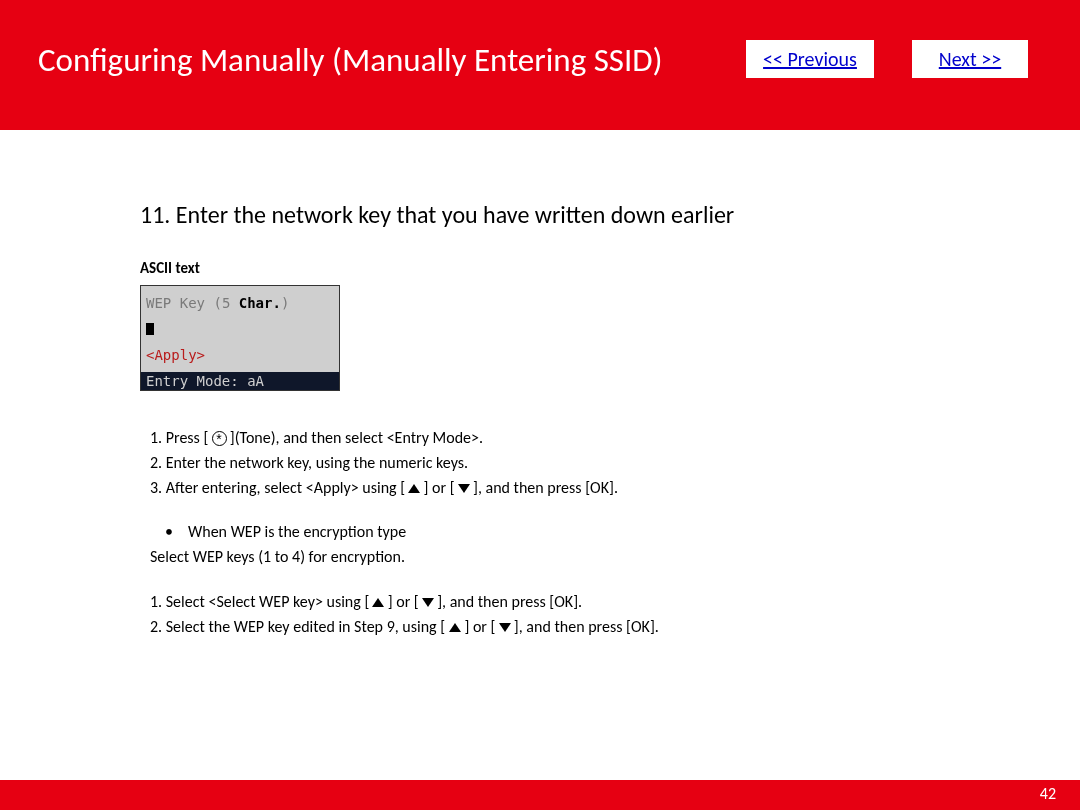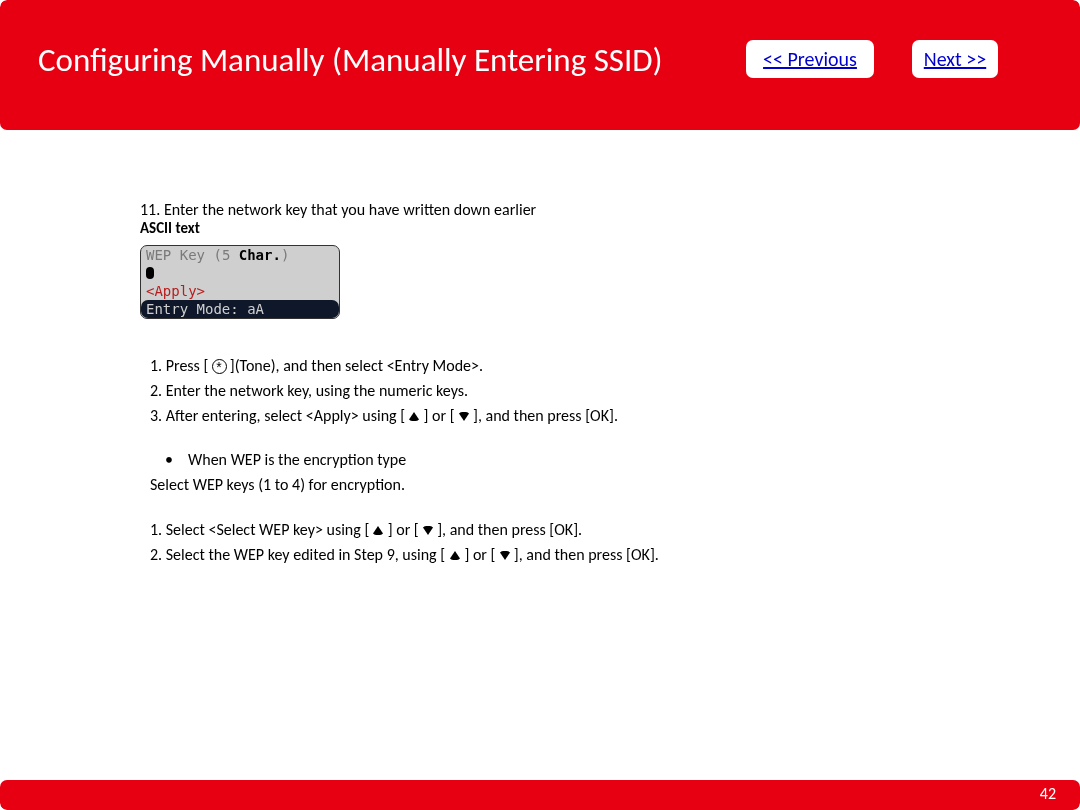--- a/index.html
+++ b/index.html
@@ -1,15 +1,15 @@
 <!DOCTYPE html>
 <html><head>
   <meta charset="utf-8">
   <style>
-    * { box-sizing: border-box; margin: 0; padding: 0; border-radius: 7px; }
+    * { box-sizing: border-box; margin: 0; padding: 0; }
     html, body { width: 1080px; height: 810px; font-family: Calibri, Arial, sans-serif; background: #fff; color: #000; }
     .slide { width: 1080px; height: 810px; position: relative; }
     .header-bar {
       background: #e60012;
       height: 130px;
       width: 100%;
       position: relative;
     }
     .page-title {
       color: #fff;
@@ -24,38 +24,38 @@
       top: 40px;
       height: 38px;
       background: #fff;
       display: flex;
       align-items: center;
       justify-content: center;
       padding: 0 10px;
       font-size: 20px;
     }
     .nav-prev { left: 746px; width: 128px; }
-    .nav-next { left: 912px; width: 86px; }
+    .nav-next { left: 912px; width: 116px; }
     .nav-box a { color: #0000cc; text-decoration: underline; cursor: pointer; }
 
     .content { position: absolute; left: 140px; top: 200px; width: 880px; }
-    .step-heading { font-size: 16px; font-weight: 400; }
+    .step-heading { font-size: 24px; font-weight: 400; margin-bottom: 30px; }
 
     .ascii-label { font-size: 15px; font-weight: 700; margin-bottom: 8px; }
 
     .lcd {
       width: 200px;
       border: 1px solid #333;
       background: #cfcfcf;
       font-family: "Lucida Console", Monaco, monospace;
       font-size: 14px;
       line-height: 1.25;
       margin-bottom: 35px;
     }
-    .lcd-row { padding: 1px 5px 0 5px; height: 18px; white-space: pre; }
+    .lcd-row { padding: 1px 5px 0 5px; height: 18px; white-space: pre; margin-top: 8px; }
     .lcd-row.title { color: #7a7a7a; }
     .lcd-row.title .bold { color: #000; font-weight: 700; }
     .lcd-row.cursor { }
     .lcd-row.cursor .caret {
       display: inline-block; width: 8px; height: 12px; background: #000;
       vertical-align: -1px;
     }
     .lcd-row.apply { color: #b91c1c; }
     .lcd-row.entrymode {
       background: #0f172a; color: #cfcfcf;

